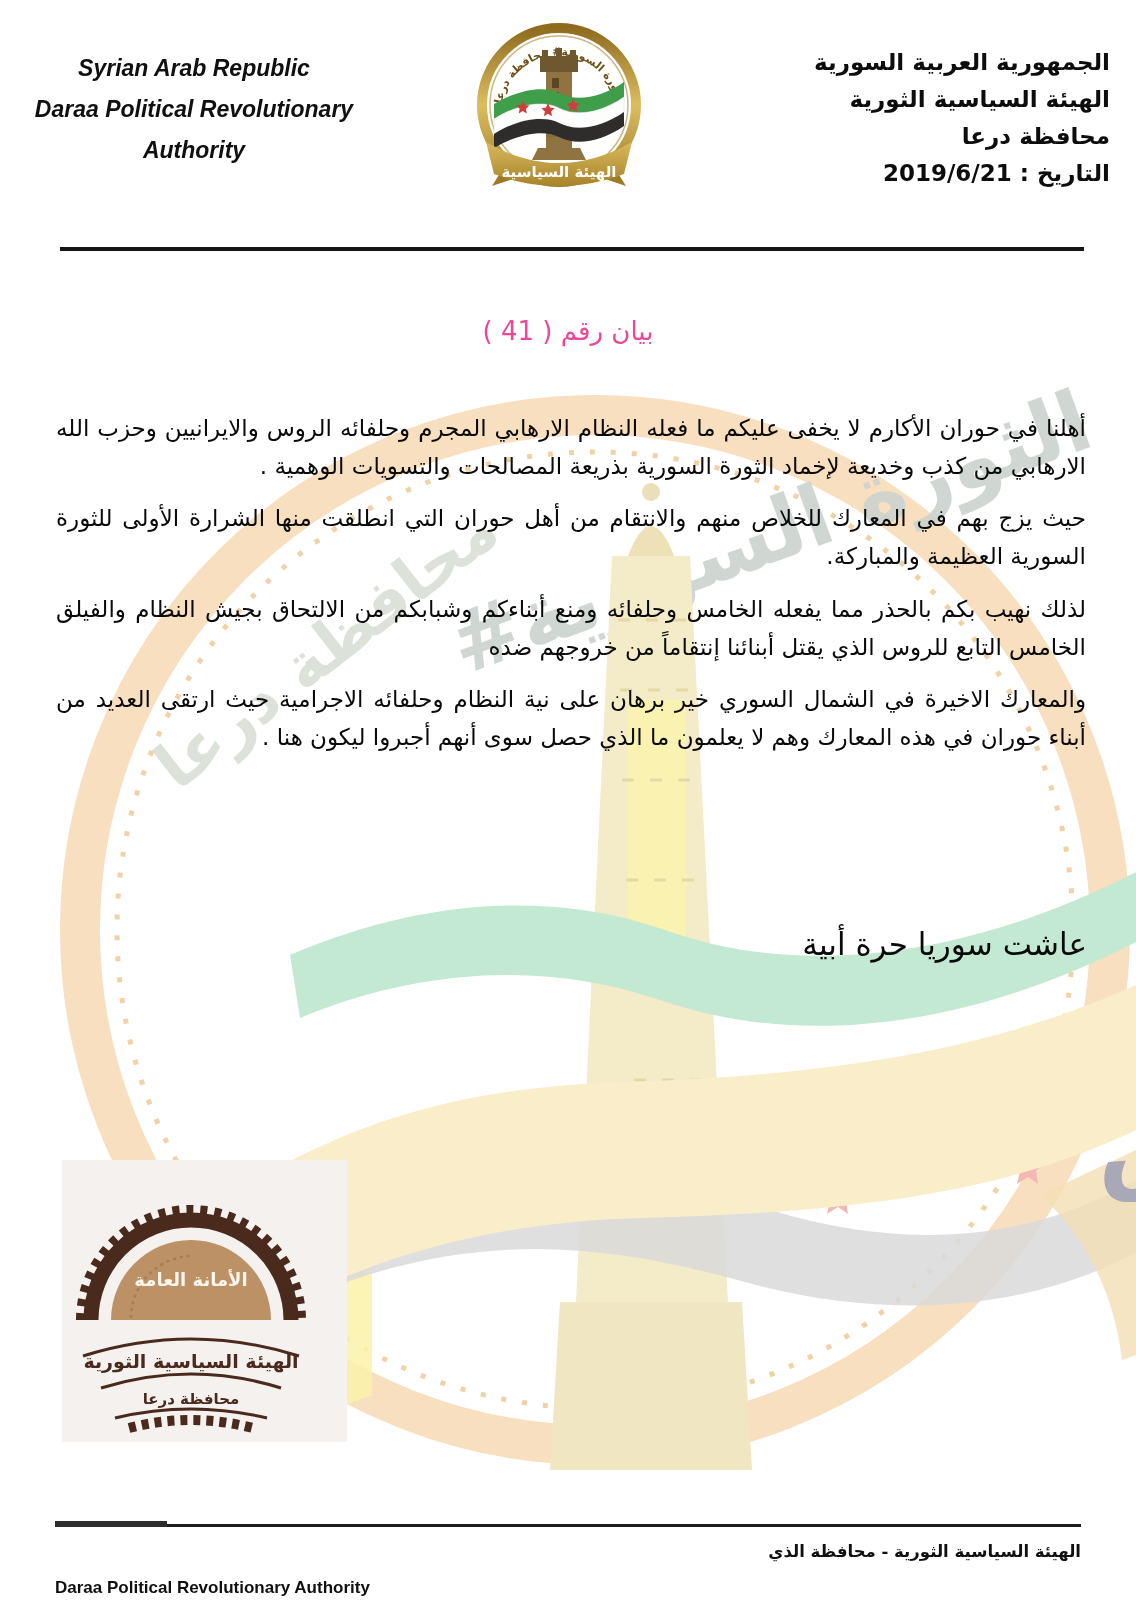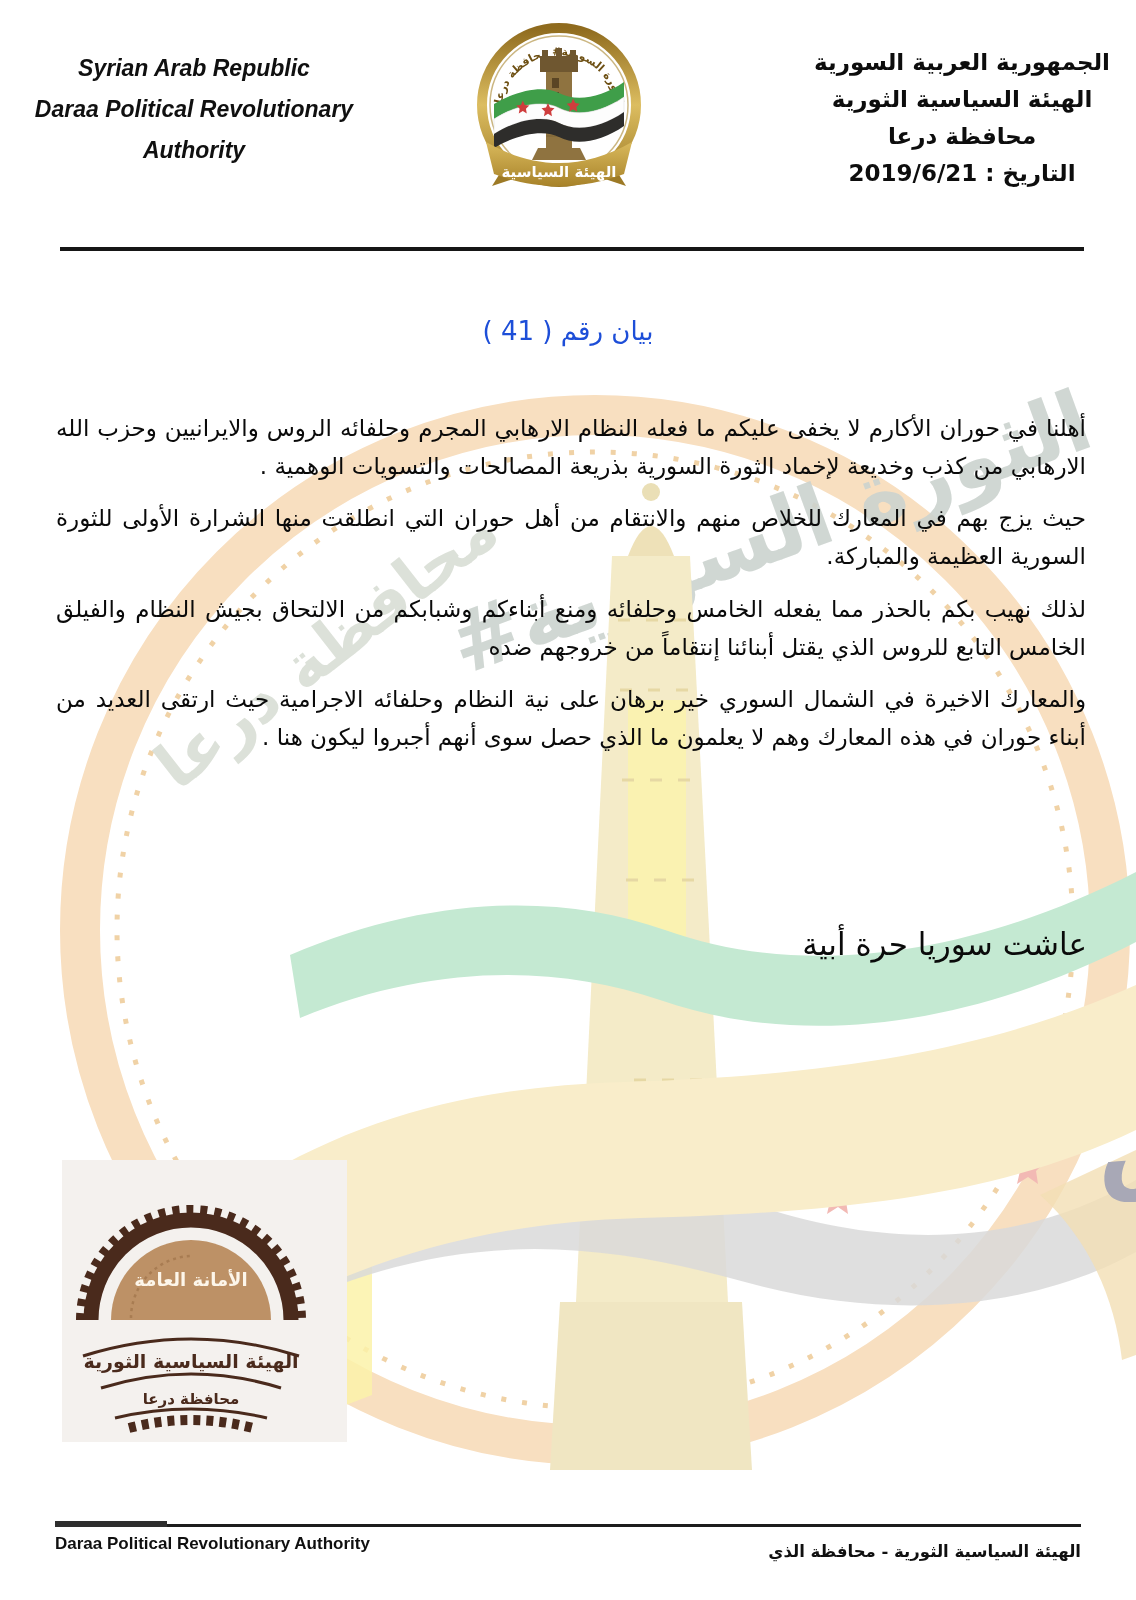--- a/index.html
+++ b/index.html
@@ -9,43 +9,43 @@
   .wm{z-index:0;}
   .content{z-index:1;border-radius:17px;}
 
   
   .hdr-left{position:absolute;left:16px;top:48px;width:356px;text-align:center;
             font-family:"Liberation Sans","DejaVu Sans",sans-serif;
             font-weight:bold;font-style:italic;color:#101010;}
   .hdr-left .l{font-size:23px;line-height:41px;white-space:nowrap;}
   .hdr-email{font-size:19px;line-height:30px;color:#2b6cb0;white-space:nowrap;}
 
-  .hdr-right{position:absolute;right:26px;top:44px;text-align:center;direction:rtl;
+  .hdr-right{position:absolute;right:26px;top:44px;text-align:right;direction:rtl;
              font-weight:bold;font-size:23px;line-height:37px;color:#0d0d0d;}
   .hdr-right div{white-space:nowrap;}
 
   .logo-box{position:absolute;left:476px;top:20px;width:166px;height:178px;}
 
   .sep{position:absolute;left:60px;right:52px;top:247px;height:4px;background:#161616;}
 
   .doc-title{position:absolute;left:0;right:0;top:316px;text-align:center;direction:rtl;
-             font-size:26px;color:#1d4ed8;}
+             font-size:26px;color:#ec4899;}
 
   .body-text{position:absolute;left:56px;right:50px;top:410px;direction:rtl;
              text-align:justify;text-align-last:right;font-size:23px;line-height:1.64;color:#0a0a0a;}
   .body-text p{margin:0 0 15px 0;}
 
   .closing{position:absolute;right:49px;top:926px;direction:rtl;font-size:31px;color:#0a0a0a;white-space:nowrap;}
 
   .stamp-wrap{position:absolute;left:62px;top:1160px;width:285px;height:282px;background:#f4f1ee;}
   .stamp-wrap svg{position:absolute;left:-5px;top:0;}
 
   .footer-line{position:absolute;left:55px;right:55px;top:1524px;height:3px;background:#1d1d1d;}
   .footer-line-thick{position:absolute;left:55px;top:1521px;width:112px;height:6px;background:#2e2e2e;}
-  .footer-left{position:absolute;left:55px;top:1534px;font-family:"Liberation Sans","DejaVu Sans",sans-serif;
+  .footer-left{position:absolute;left:55px;top:1578px;font-family:"Liberation Sans","DejaVu Sans",sans-serif;
                font-weight:bold;font-size:17px;color:#101010;white-space:nowrap;}
   .footer-right{position:absolute;right:55px;top:1542px;direction:rtl;font-weight:bold;
                 font-size:16.5px;color:#101010;white-space:nowrap;}
 </style>
 </head>
 <body>
 
 <div class="page">
 
   <svg class="layer wm" viewBox="0 0 1136 1600" width="1136" height="1600" aria-hidden="true">

